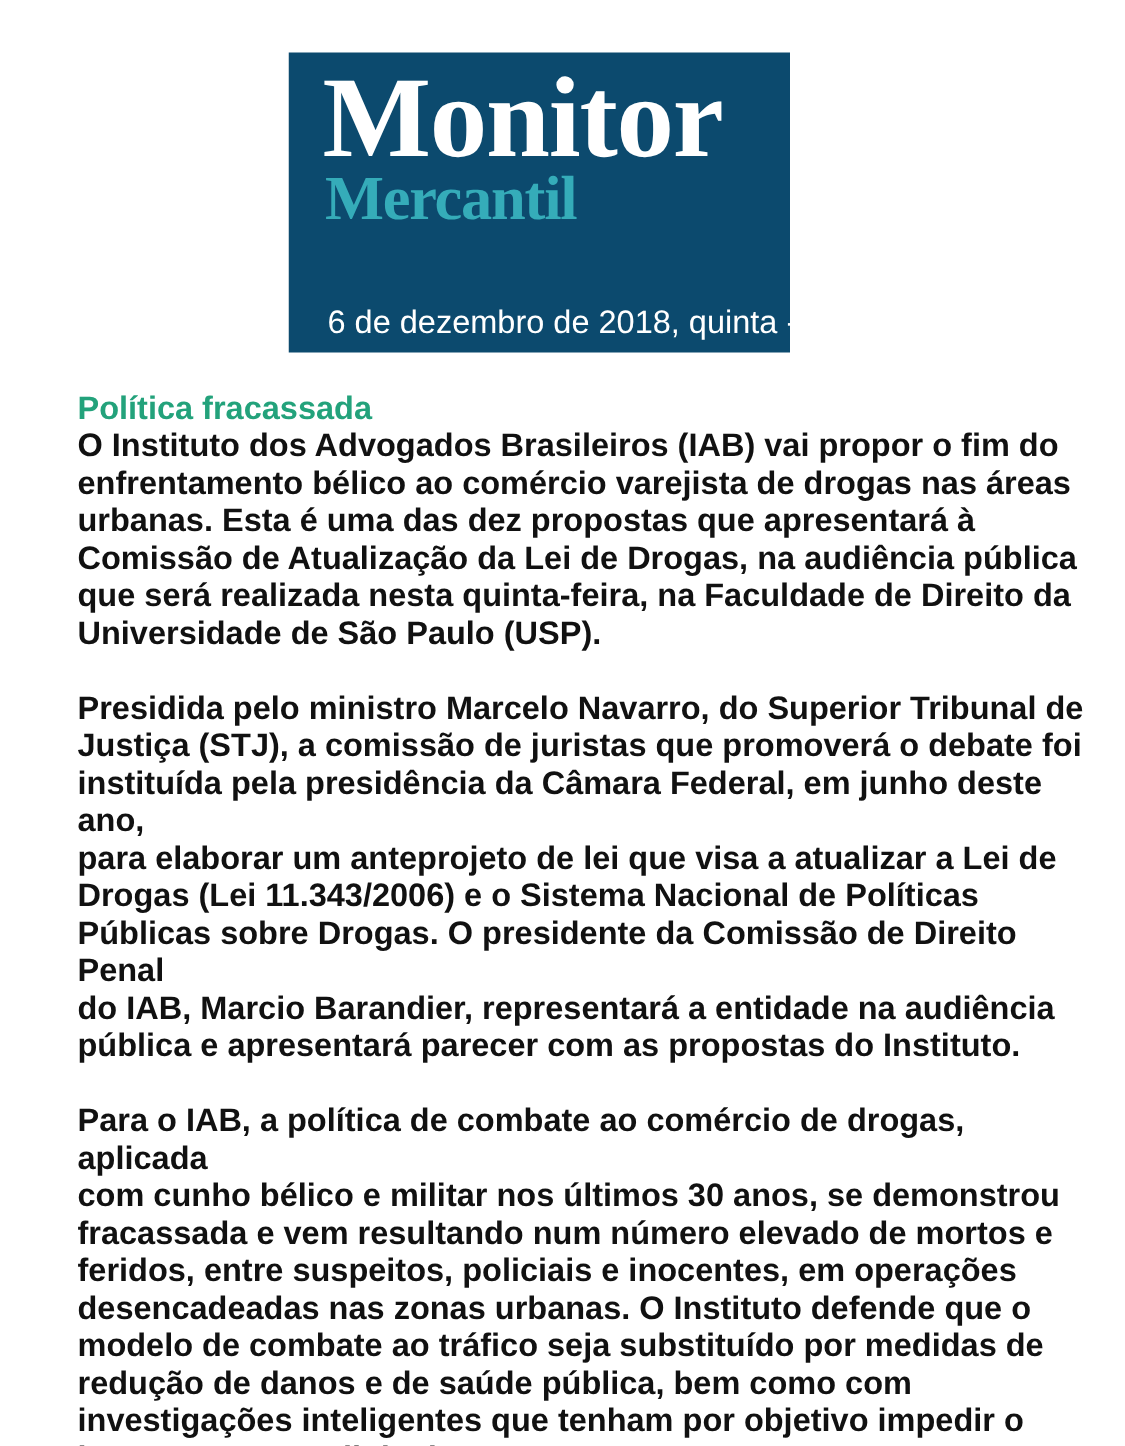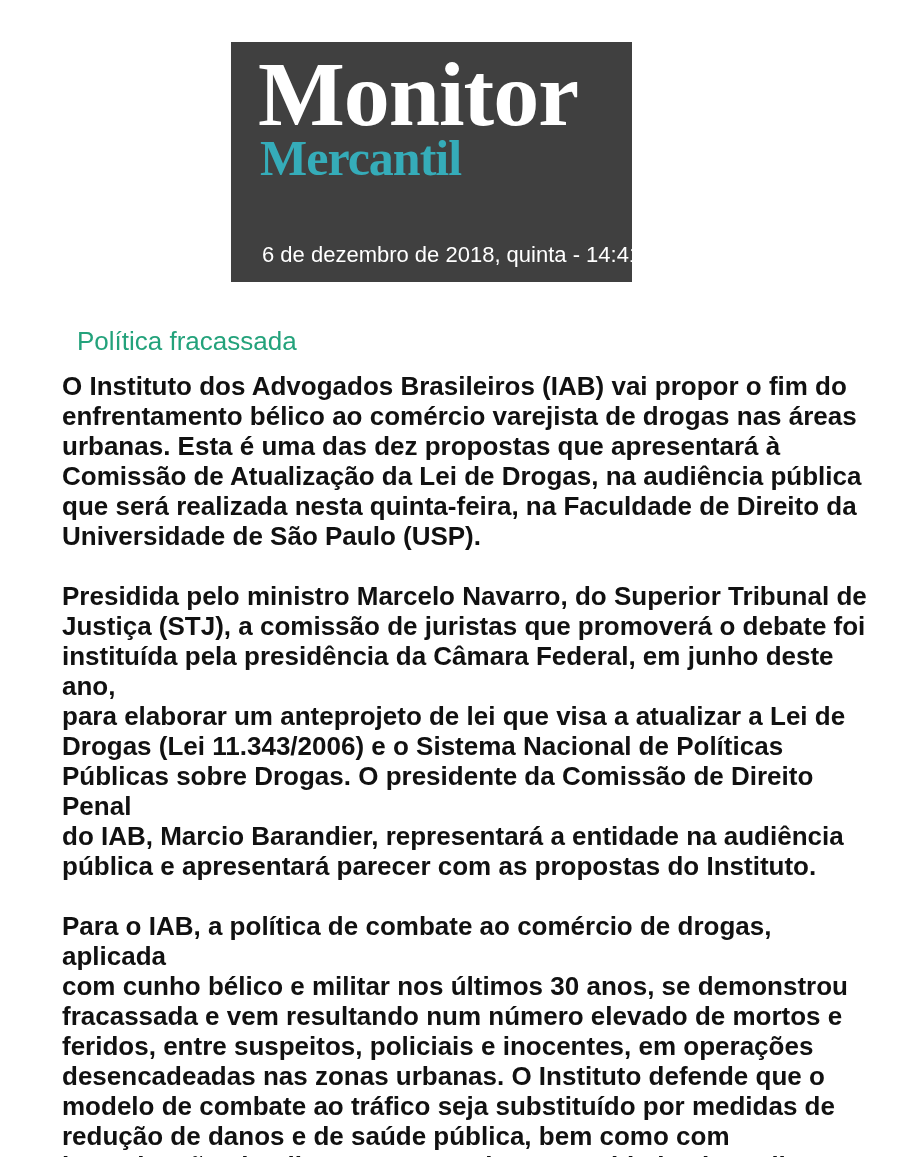--- a/index.html
+++ b/index.html
@@ -13,21 +13,21 @@
     height: 1157px;
     font-family: "Liberation Sans", sans-serif;
     overflow: hidden;
   }
   .masthead {
     position: absolute;
     left: 231px;
     top: 42px;
     width: 401px;
     height: 240px;
-    background: #404040;
+    background: #0c4a6e;
     text-align: center;
   }
   .logo-monitor {
     position: absolute;
     left: 27px;
     top: 6px;
     font-family: "Liberation Serif", serif;
     font-weight: bold;
     font-size: 92px;
     line-height: 1;
@@ -44,39 +44,39 @@
     font-size: 50px;
     line-height: 1;
     letter-spacing: -1px;
     color: #35acb9;
     white-space: nowrap;
   }
   .dateline {
     position: absolute;
     left: 31px;
     top: 200px;
-    font-size: 22px;
+    font-size: 26px;
     line-height: 1.2;
     color: #ffffff;
     white-space: nowrap;
   }
   .article {
     position: absolute;
     left: 62px;
     top: 311px;
     width: 810px;
     font-size: 26px;
     line-height: 30px;
     color: #111111;
   }
   .article h2 {
-    margin: 15px;
+    margin: 0;
     font-size: 26px;
     line-height: 30px;
-    font-weight: normal;
+    font-weight: bold;
     color: #23a27b;
   }
   .article p {
     margin: 0 0 30px 0;
     white-space: pre-line;
     font-weight: bold;
   }
 </style>
 </head>
 <body>

